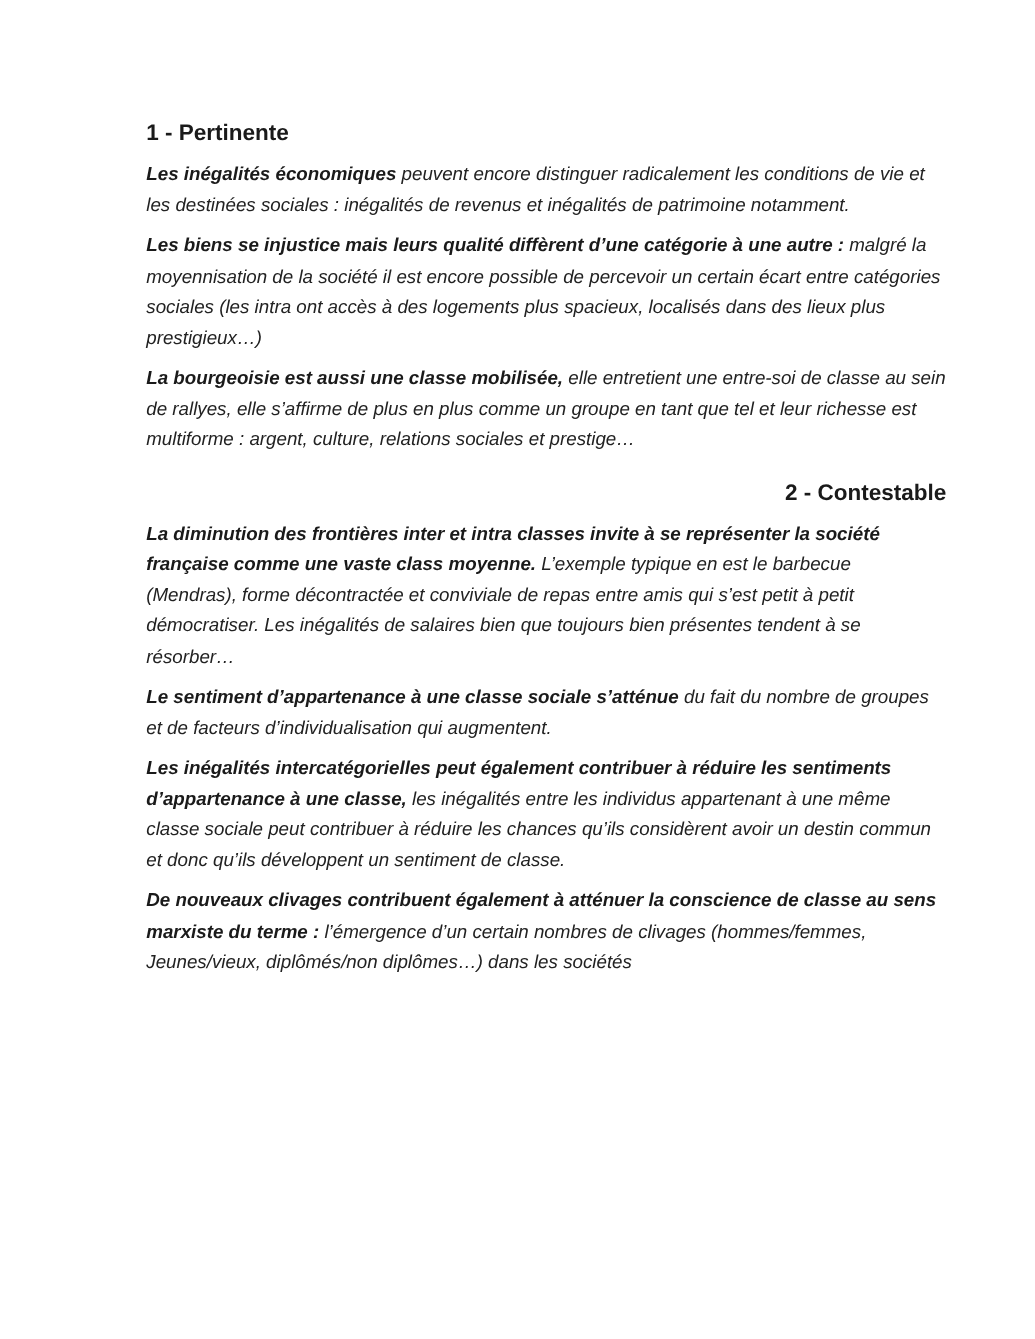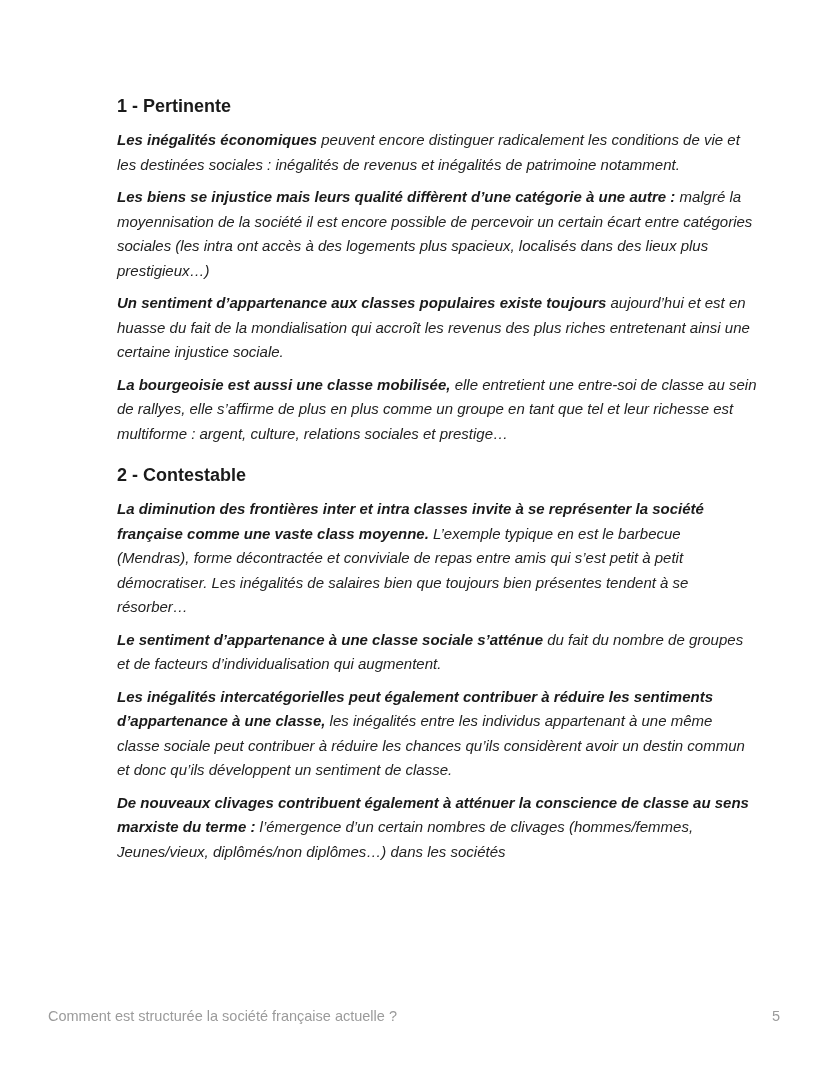--- a/index.html
+++ b/index.html
@@ -24,20 +24,21 @@
   }
   .section-heading {
     font-size: 18px;
     font-weight: 700;
     line-height: 24px;
     margin: 0 0 10px 0;
     color: #1a1a1a;
   }
   .section-heading.second {
     margin-top: 17px;
+    text-align: right;
   }
   .para {
     font-size: 15px;
     line-height: 24.5px;
     margin: 0 0 8px 0;
     text-align: left;
     color: #222222;
     font-style: italic;
   }
   .para .lead {
@@ -63,33 +64,28 @@
 <div class="page">
   <div class="content">
 
     <h2 class="section-heading">1 - Pertinente</h2>
 
     <p class="para"><span class="lead">Les inégalités économiques</span><span> peuvent encore distinguer radicalement les conditions de vie et les destinées sociales : inégalités de revenus et inégalités de patrimoine notamment.</span></p>
 
     <p class="para"><span class="lead">Les biens se injustice mais leurs qualité diffèrent d’une catégorie à une autre :</span><span> malgré la moyennisation de la société il est encore possible de percevoir un certain écart entre catégories sociales (les intra ont accès à des logements plus spacieux, localisés dans des lieux plus prestigieux…)</span></p>
 
 
-    <p class="para"><span class="lead">Un sentiment d’appartenance aux classes populaires existe toujours</span><span> aujourd’hui et est en huasse du fait de la mondialisation qui accroît les revenus des plus riches entretenant ainsi une certaine injustice sociale.</span></p>
 
     <p class="para"><span class="lead">La bourgeoisie est aussi une classe mobilisée,</span><span> elle entretient une entre-soi de classe au sein de rallyes, elle s’affirme de plus en plus comme un groupe en tant que tel et leur richesse est multiforme : argent, culture, relations sociales et prestige…</span></p>
 
     <h2 class="section-heading second">2 - Contestable</h2>
 
     <p class="para"><span class="lead">La diminution des frontières inter et intra classes invite à se représenter la société française comme une vaste class moyenne.</span><span> L’exemple typique en est le barbecue (Mendras), forme décontractée et conviviale de repas entre amis qui s’est petit à petit démocratiser. Les inégalités de salaires bien que toujours bien présentes tendent à se résorber…</span></p>
 
     <p class="para"><span class="lead">Le sentiment d’appartenance à une classe sociale s’atténue</span><span> du fait du nombre de groupes et de facteurs d’individualisation qui augmentent.</span></p>
 
     <p class="para"><span class="lead">Les inégalités intercatégorielles peut également contribuer à réduire les sentiments d’appartenance à une classe,</span><span> les inégalités entre les individus appartenant à une même classe sociale peut contribuer à réduire les chances qu’ils considèrent avoir un destin commun et donc qu’ils développent un sentiment de classe.</span></p>
 
     <p class="para"><span class="lead">De nouveaux clivages contribuent également à atténuer la conscience de classe au sens marxiste du terme :</span><span> l’émergence d’un certain nombres de clivages (hommes/femmes, Jeunes/vieux, diplômés/non diplômes…) dans les sociétés</span></p>
 
   </div>
 
-  <div class="footer">
-    <span>Comment est structurée la société française actuelle ?</span>
-    <span>5</span>
-  </div>
 </div>
 
 </body></html>

